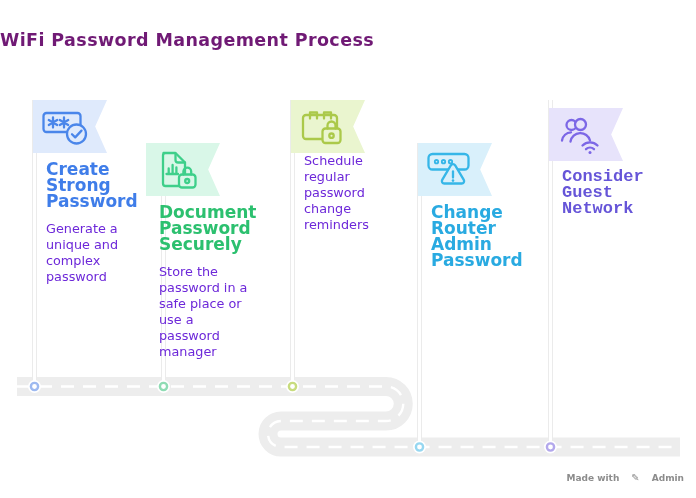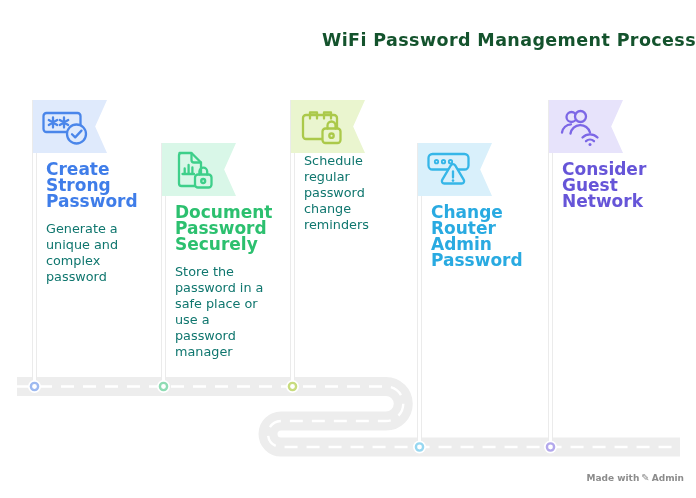--- a/index.html
+++ b/index.html
@@ -1,52 +1,52 @@
 <!DOCTYPE html>
 <html><head>
 <meta charset="utf-8">
 <style>
   html,body { margin:0; padding:0; background:#ffffff; }
   .canvas {
     position:relative; width:696px; height:498px; overflow:hidden;
     background:#ffffff; font-family:"DejaVu Sans","Liberation Sans",sans-serif;
   }
   .title {
-    position:absolute; top:30px; left:0; width:100%; text-align:right;
-    font-size:17.5px; font-weight:bold; color:#14532d; letter-spacing:0.4px;
+    position:absolute; top:30px; left:0; width:100%; text-align:left;
+    font-size:17.5px; font-weight:bold; color:#701a75; letter-spacing:0.4px;
   }
   svg.bg { position:absolute; left:0; top:0; }
 
   .step { position:absolute; width:126px; }
   .s0 { left:33px;  top:100px; }
-  .s1 { left:162px; top:143px; }
+  .s1 { left:146px; top:143px; }
   .s2 { left:291px; top:100px; }
   .s3 { left:418px; top:143px; }
-  .s4 { left:549px; top:100px; }
+  .s4 { left:549px; top:108px;font-family:Liberation Mono, monospace; }
 
   .flag {
     width:74px; height:53px; background:var(--flag-bg);
     clip-path:polygon(0 0, 100% 0, 84% 50%, 100% 100%, 0 100%);
     display:flex; align-items:center;
     color:var(--icon);
   }
   .flag svg { margin-left:7px; }
 
   .heading {
     margin:8px 0 12px 13px; white-space:pre-line; width:max-content;
     font-size:17px; font-weight:bold; line-height:16px; color:var(--accent);
   }
   .body {
     margin-left:13px; white-space:pre-line; width:max-content;
-    font-size:12.8px; line-height:16px; color:#0f766e;
+    font-size:12.8px; line-height:16px; color:#6d28d9;
   }
 
   .watermark {
     position:absolute; top:472px; right:12px;
-    display:flex; align-items:center; gap:2px;
+    display:flex; align-items:center; gap:12px;
     font-size:9px; font-weight:bold; color:#8c8c8c;
   }
   .watermark .pencil { font-size:10px; }
 </style>
 </head>
 <body>
 
 <div class="canvas">
 
   <div class="title">WiFi Password Management Process</div>

